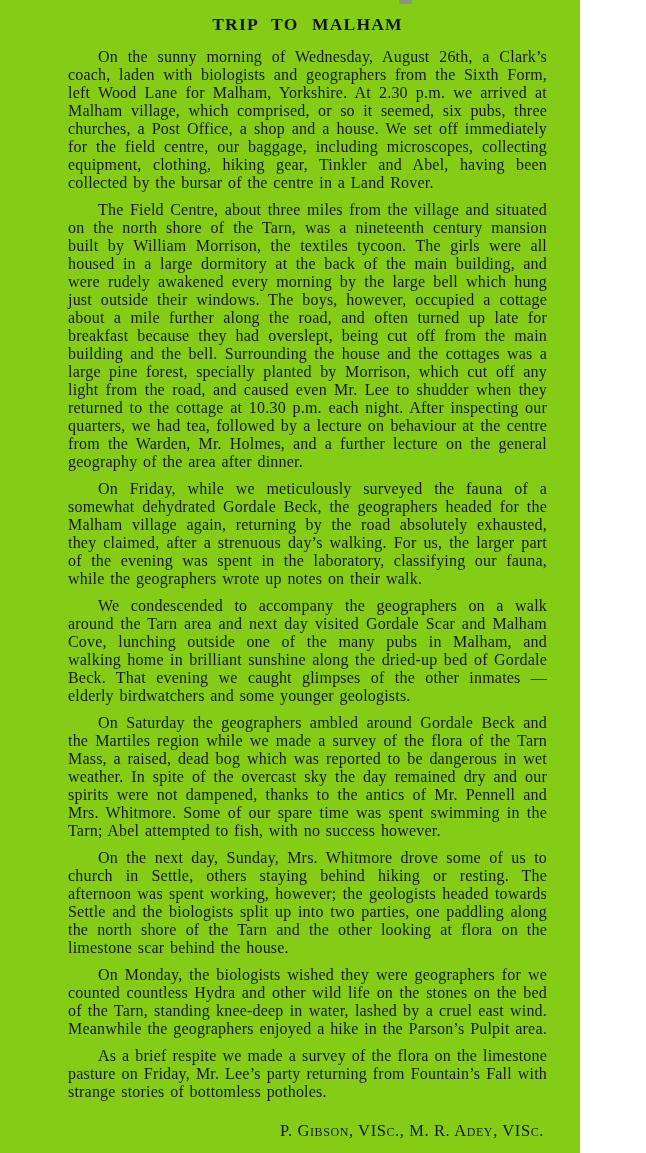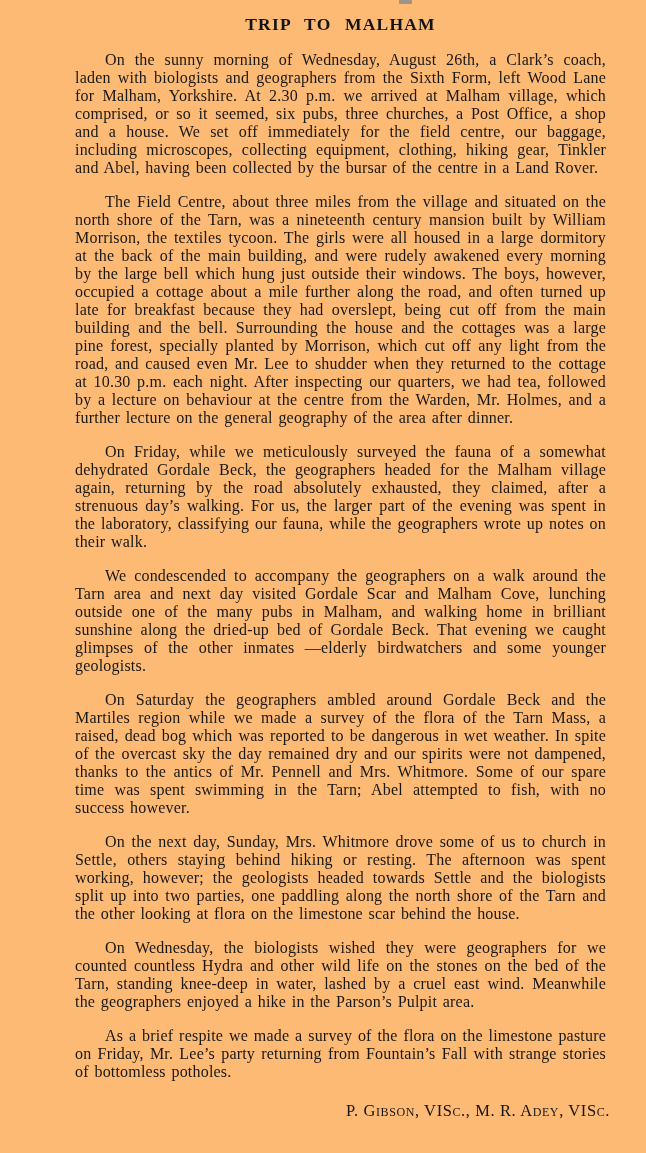--- a/index.html
+++ b/index.html
@@ -2,24 +2,24 @@
 <html><head>
 <meta charset="utf-8">
 <style>
   html, body {
     margin: 0;
     padding: 0;
     background: #ffffff;
   }
   .page {
     position: relative;
-    width: 646px;
+    width: 580px;
     height: 1153px;
     box-sizing: border-box;
-    background: #fdba74;
+    background: #84cc16;
     color: #181818;
     font-family: "Liberation Serif", "DejaVu Serif", serif;
     padding: 12px 24px 0 59px;
     overflow: hidden;
   }
   .scan-artifact {
     position: absolute;
     top: 0;
     left: 399px;
     width: 13px;
@@ -31,21 +31,21 @@
   .title {
     font-size: 17.5px;
     font-weight: 700;
     text-align: center;
     letter-spacing: 1.2px;
     word-spacing: 8px;
     margin: 2px 0 13px 0;
     color: #141414;
   }
   .body p {
-    margin: 16px;
+    margin: 9px;
     text-indent: 30px;
     text-align: justify;
     font-size: 16px;
     line-height: 18px;
     letter-spacing: 0.2px;
     word-spacing: 1.5px;
   }
   .byline {
     text-align: right;
     padding-right: 12px;
@@ -69,19 +69,19 @@
       <p>The Field Centre, about three miles from the village and situated on the north shore of the Tarn, was a nineteenth century mansion built by William Morrison, the textiles tycoon. The girls were all housed in a large dormitory at the back of the main building, and were rudely awakened every morning by the large bell which hung just outside their windows. The boys, however, occupied a cottage about a mile further along the road, and often turned up late for breakfast because they had overslept, being cut off from the main building and the bell. Surrounding the house and the cottages was a large pine forest, specially planted by Morrison, which cut off any light from the road, and caused even Mr. Lee to shudder when they returned to the cottage at 10.30 p.m. each night. After inspecting our quarters, we had tea, followed by a lecture on behaviour at the centre from the Warden, Mr. Holmes, and a further lecture on the general geography of the area after dinner.</p>
 
       <p>On Friday, while we meticulously surveyed the fauna of a somewhat dehydrated Gordale Beck, the geographers headed for the Malham village again, returning by the road absolutely exhausted, they claimed, after a strenuous day’s walking. For us, the larger part of the evening was spent in the laboratory, classifying our fauna, while the geographers wrote up notes on their walk.</p>
 
       <p>We condescended to accompany the geographers on a walk around the Tarn area and next day visited Gordale Scar and Malham Cove, lunching outside one of the many pubs in Malham, and walking home in brilliant sunshine along the dried-up bed of Gordale Beck. That evening we caught glimpses of the other inmates —elderly birdwatchers and some younger geologists.</p>
 
       <p>On Saturday the geographers ambled around Gordale Beck and the Martiles region while we made a survey of the flora of the Tarn Mass, a raised, dead bog which was reported to be dangerous in wet weather. In spite of the overcast sky the day remained dry and our spirits were not dampened, thanks to the antics of Mr. Pennell and Mrs. Whitmore. Some of our spare time was spent swimming in the Tarn; Abel attempted to fish, with no success however.</p>
 
       <p>On the next day, Sunday, Mrs. Whitmore drove some of us to church in Settle, others staying behind hiking or resting. The afternoon was spent working, however; the geologists headed towards Settle and the biologists split up into two parties, one paddling along the north shore of the Tarn and the other looking at flora on the limestone scar behind the house.</p>
 
-      <p>On Wednesday, the biologists wished they were geographers for we counted countless Hydra and other wild life on the stones on the bed of the Tarn, standing knee-deep in water, lashed by a cruel east wind. Meanwhile the geographers enjoyed a hike in the Parson’s Pulpit area.</p>
+      <p>On Monday, the biologists wished they were geographers for we counted countless Hydra and other wild life on the stones on the bed of the Tarn, standing knee-deep in water, lashed by a cruel east wind. Meanwhile the geographers enjoyed a hike in the Parson’s Pulpit area.</p>
 
       <p>As a brief respite we made a survey of the flora on the limestone pasture on Friday, Mr. Lee’s party returning from Fountain’s Fall with strange stories of bottomless potholes.</p>
 
     </div>
   <div class="byline">P. Gibson, VISc., M. R. Adey, VISc.</div>
 </div>
 
 </body></html>

